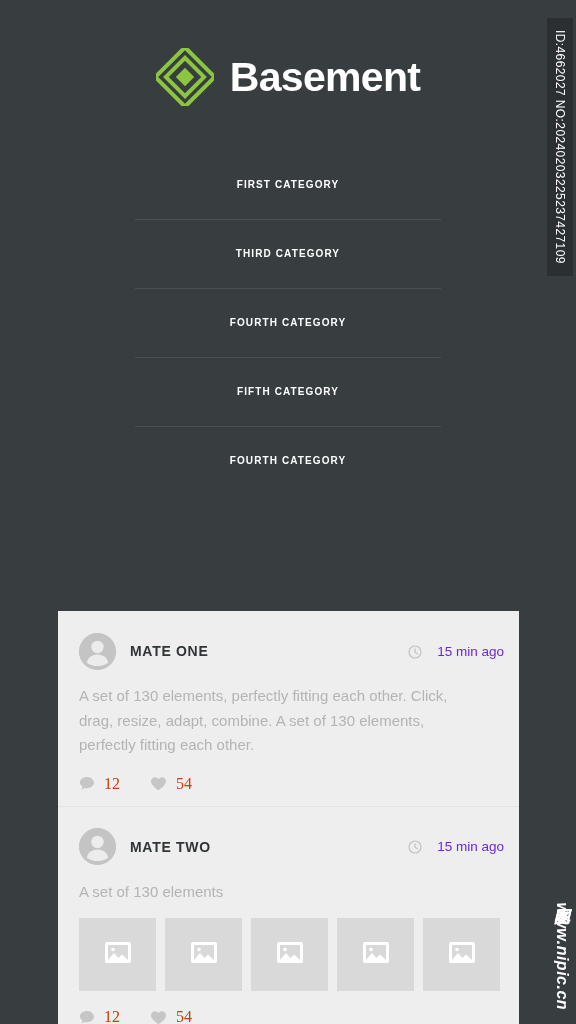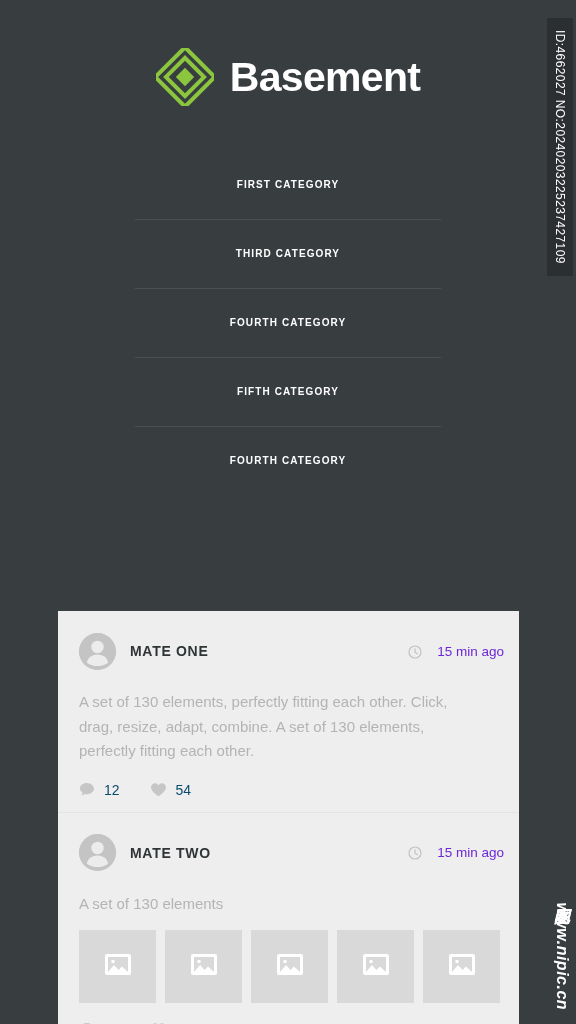--- a/index.html
+++ b/index.html
@@ -83,21 +83,21 @@
   }
   .time {
     margin-left:auto;
     display:flex; align-items:flex-end; gap:15px;
     color:#6d28d9;
     font-size:13.5px;
   }
   .time svg { display:block; }
 
   .post-body {
-    margin-top:19px;
+    margin-top:13px;
     color:#b4b4b4;
     font-size:15px;
     line-height:24.5px;
     max-width:392px;
   }
 
   .thumbs {
     margin-top:14px;
     display:flex; gap:9px;
   }
@@ -106,21 +106,21 @@
     background:#d9d9d9;
     display:flex; align-items:center; justify-content:center;
   }
 
   .stats {
     display:flex; align-items:center; gap:30px;
     height:44px;
     margin-top:4px;
   }
   .stat { display:flex; align-items:center; gap:9px; cursor:pointer; }
-  .stat span { color:#0c4a6e; font-size:14px; }
+  .stat span { color:#c2410c; font-size:16px;font-family:Liberation Serif, serif; }
   .stat svg { display:block; }
 
   
   .wm {
     position:absolute;
     writing-mode:vertical-rl;
     color:#ffffff;
     white-space:nowrap;
   }
   .wm-top {

